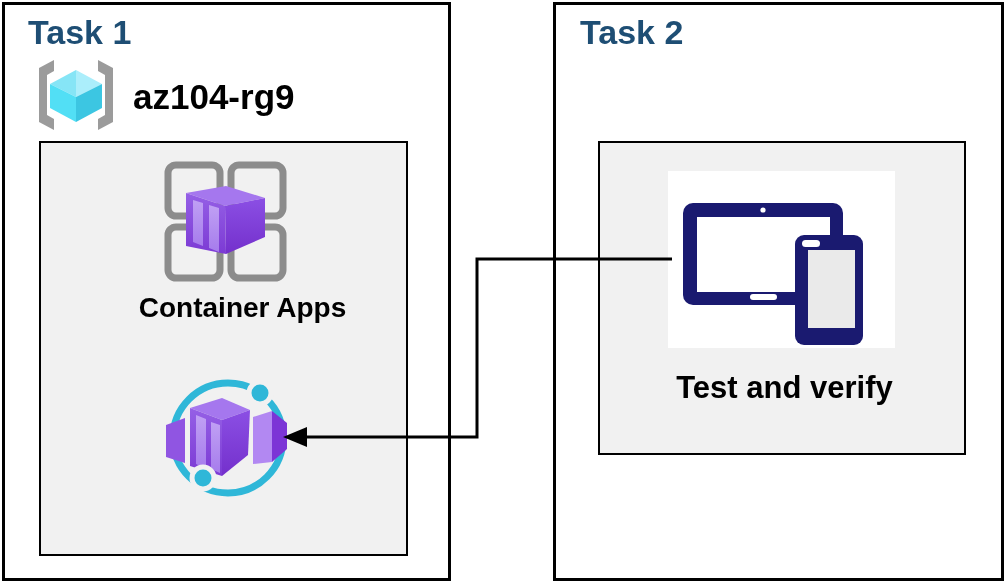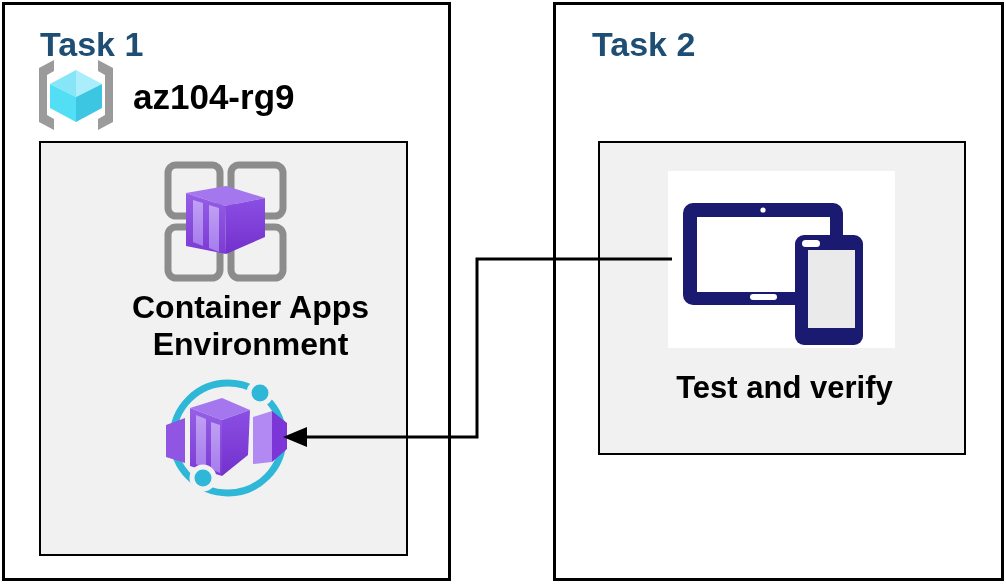--- a/index.html
+++ b/index.html
@@ -4,30 +4,30 @@
 <style>
   html,body{margin:0;padding:0;background:#fff;}
   .canvas{
     position:relative;width:1006px;height:584px;background:#ffffff;
     font-family:"Liberation Sans","DejaVu Sans",sans-serif;font-weight:700;
     overflow:hidden;
   }
   .panel{position:absolute;top:2px;height:579px;border:3px solid #000;background:#fff;box-sizing:border-box;}
   .panel-task1{left:2px;width:449px;}
   .panel-task2{left:553px;width:451px;}
-  .panel-title{position:absolute;margin:12px;font-size:34px;line-height:36px;color:#1E4E74;letter-spacing:0;}
+  .panel-title{position:absolute;margin:0;font-size:34px;line-height:36px;color:#1E4E74;letter-spacing:0;}
   .title-1{left:28px;top:14px;}
   .title-2{left:580px;top:14px;}
   .inner-box{position:absolute;background:#F1F1F1;border:2px solid #000;box-sizing:border-box;}
   .inner-task1{left:39px;top:141px;width:369px;height:415px;}
   .inner-task2{left:598px;top:141px;width:368px;height:314px;}
   .abs{position:absolute;}
   .rg-name{left:133px;top:77px;font-size:35px;color:#000;}
   .diagram-label{color:#000;text-align:center;}
-  .env-label{left:63px;top:289px;width:375px;font-size:32px;line-height:37px;}
+  .env-label{left:55px;top:289px;width:375px;font-size:28px;line-height:37px;}
   .app-label{left:41px;top:490px;width:375px;font-size:32px;line-height:36px;}
   .test-label{left:598px;top:371px;width:373px;font-size:31px;line-height:34px;}
   .icon-patch{left:668px;top:171px;width:227px;height:177px;background:#ffffff;}
   .connector-layer{position:absolute;left:0;top:0;width:1006px;height:584px;pointer-events:none;z-index:10;}
 </style>
 </head>
 <body>
 
 <div class="canvas">
 
@@ -69,21 +69,20 @@
     </g>
     <polygon points="25,34 65,27 104,39 64,47" fill="#A577EE"></polygon>
     <polygon points="25,34 64,47 65,95 25,87" fill="url(#envFront)"></polygon>
     <polygon points="32,41 42,44 42,87 32,83" fill="url(#envStripe)"></polygon>
     <polygon points="48,46 58,49 58,93 48,89" fill="url(#envStripe)"></polygon>
     <polygon points="64,47 104,39 104,78 65,95" fill="url(#envRight)"></polygon>
   </svg>
 
   <div class="abs diagram-label env-label">
     <span style="display:block">Container Apps</span>
-    <span style="display:block">Environment</span>
   </div>
 
   <svg class="abs" style="left:166px;top:379px" width="124" height="120" viewBox="0 0 124 120">
     <defs>
       <linearGradient id="appFront" x1="0" y1="0" x2="0" y2="1">
         <stop offset="0" stop-color="#9560E6"></stop>
           <stop offset="1" stop-color="#7C3AD4"></stop>
       </linearGradient>
       <linearGradient id="appRight" x1="0" y1="0" x2="0" y2="1">
         <stop offset="0" stop-color="#8B4FE4"></stop>

